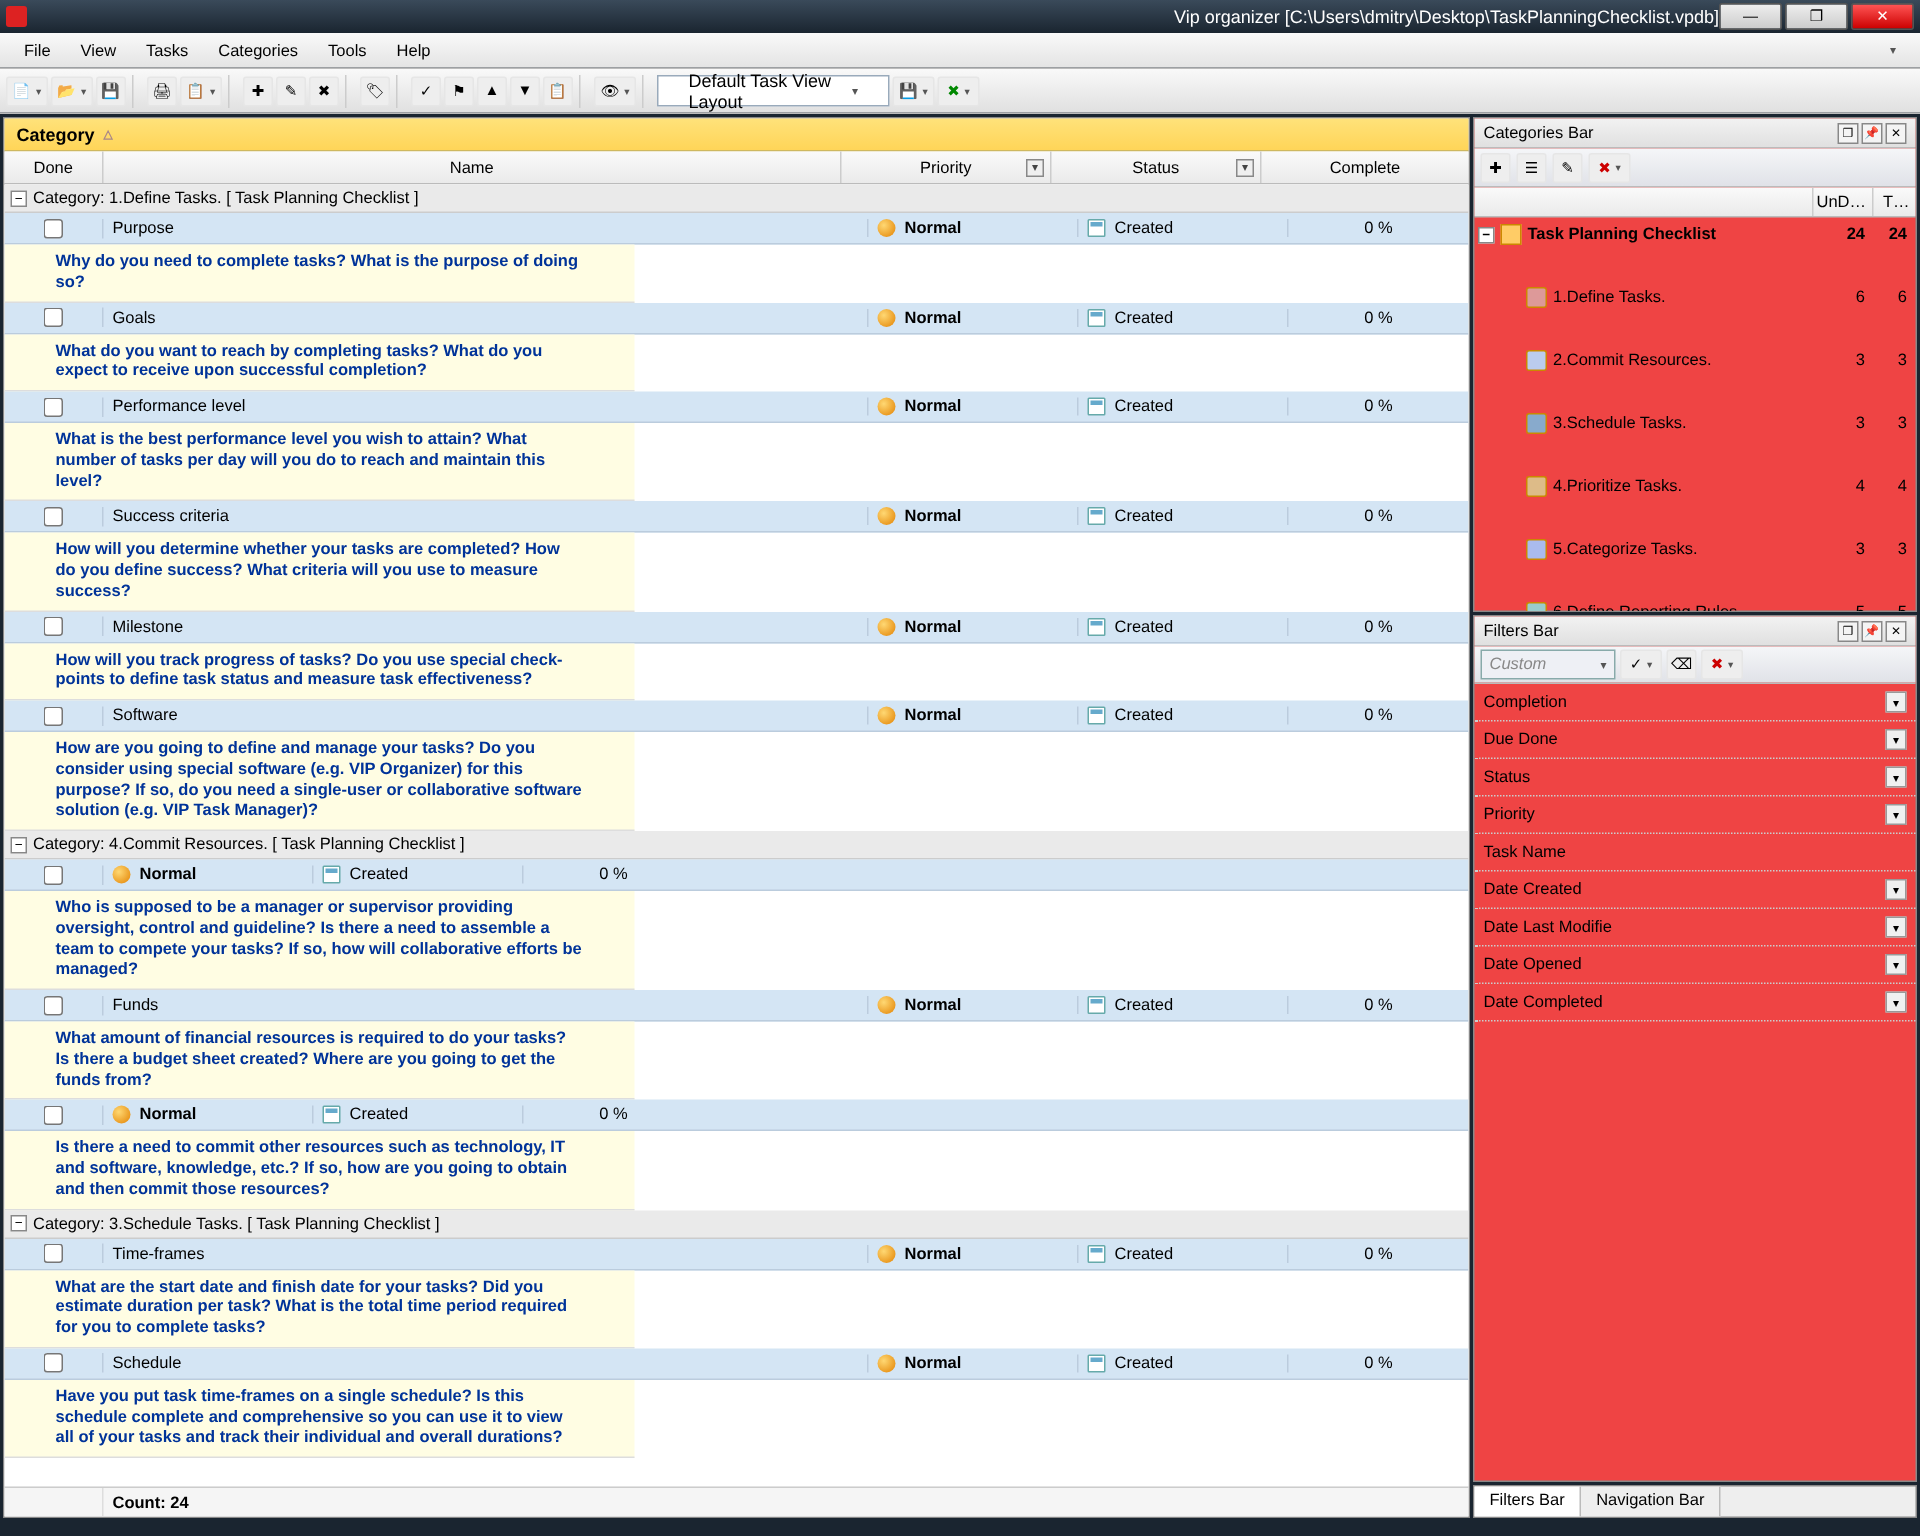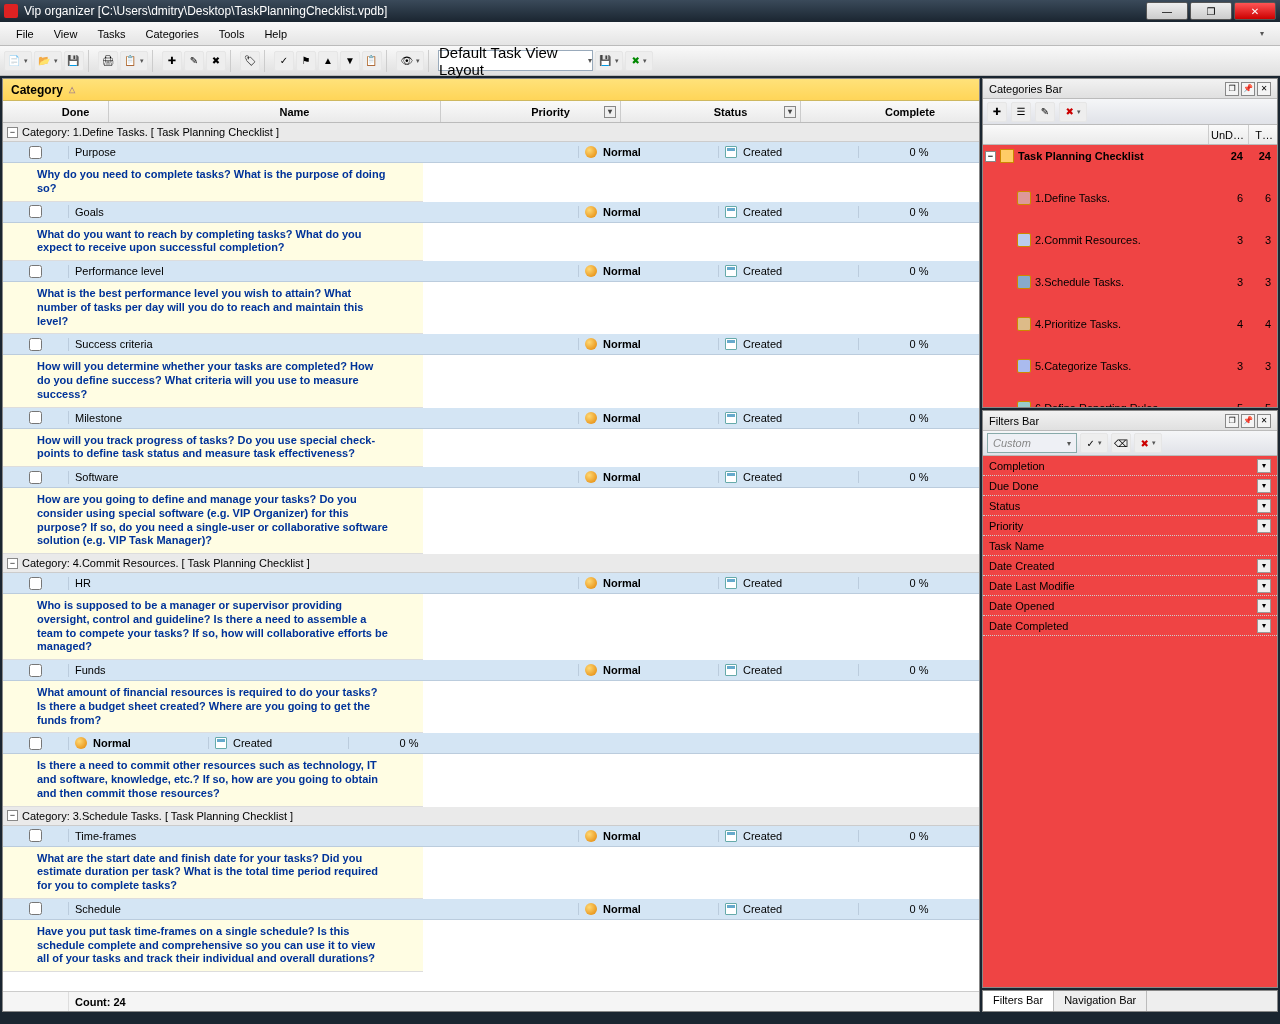--- a/index.html
+++ b/index.html
@@ -1,50 +1,50 @@
 <!DOCTYPE html>
 <html><head>
 <meta charset="utf-8">
 <style>
 * { box-sizing: border-box; margin: 0; padding: 0; }
 body { font-family: Tahoma, Arial, sans-serif; font-size: 11px; background: #1a2530; color: #000; width: 1280px; height: 1024px; overflow: hidden; }
 
 
 .window-chrome { display: flex; align-items: center; background: linear-gradient(#3a4a5a, #1a2530); height: 22px; padding: 0 4px; }
 .window-icon { width: 14px; height: 14px; background: #d22; border-radius: 2px; margin-right: 6px; }
-.window-title { color: #fff; font-size: 12px; flex: 1; }
+.window-title { color: #fff; font-size: 12px; flex: 1; text-align: right; }
 .window-controls { display: flex; gap: 2px; }
 .wbtn { width: 42px; height: 18px; border: 1px solid #555; background: linear-gradient(#eee,#ccc); border-radius: 2px; display:flex;align-items:center;justify-content:center;font-size:10px; }
 .wbtn.close { background: linear-gradient(#f55,#c00); color:#fff; }
 
 
 .menubar { background: linear-gradient(#f9f9f9,#e4e4e4); height: 24px; display: flex; align-items: center; padding: 0 6px; border-bottom: 1px solid #bbb; }
 .menubar span { padding: 3px 10px; cursor: default; }
 
 
 .toolbar { background: linear-gradient(#f9f9f9,#e0e0e0); height: 30px; display: flex; align-items: center; padding: 0 4px; border-bottom: 1px solid #bbb; gap: 2px; }
 .tbtn { width: 20px; height: 20px; background: #eee; border: 1px solid #e6e6e6; border-radius: 2px; display:inline-flex;align-items:center;justify-content:center;font-size:10px; }
 .tbtn.dd { width: 28px; position:relative; }
 .tbtn.dd::after { content:"▾"; font-size:7px; margin-left:3px; color:#555; }
 .tsep { width: 6px; height: 22px; border-left: 1px solid #ccc; margin: 0 2px; }
-.layout-combo { width: 155px; height: 21px; background: #fff; border: 1px solid #9ab; display: flex; align-items: center; padding: 0 0; font-size:15px; }
+.layout-combo { width: 155px; height: 21px; background: #fff; border: 1px solid #9ab; display: flex; align-items: center; padding: 0 20px; font-size:12px; }
 .layout-combo::after { content:"▾"; font-size:8px; margin-left:auto; color:#555; }
 
 
 .main-area { display: flex; height: calc(100% - 86px); }
 .left-pane { flex: 1; display: flex; flex-direction: column; background: #fff; border: 1px solid #888; margin: 2px; }
 .right-pane { width: 296px; display: flex; flex-direction: column; margin: 2px 2px 2px 0; gap: 2px; }
 
 
 .group-header { background: linear-gradient(#ffe27a,#ffd558); height: 22px; display: flex; align-items: center; padding: 0 8px; font-size: 12px; font-weight: bold; border-bottom:1px solid #ceb860; }
 .group-header .sort-arrow { margin-left: 6px; font-size: 8px; color: #a88; }
 
 
 .col-headers { display: flex; background: linear-gradient(#fafafa,#eaeaea); height: 22px; border-bottom: 1px solid #bbb; }
-.col-headers div { border-right: 1px solid #ccc; display:flex; align-items:center; justify-content:center; font-weight: bold; font-size:11px; position:relative;margin-left:40px; }
+.col-headers div { border-right: 1px solid #ccc; display:flex; align-items:center; justify-content:center; font-weight: normal; font-size:11px; position:relative; }
 .col-done { width: 66px; }
 .col-name { flex: 1; }
 .col-priority { width: 140px; }
 .col-status { width: 140px; }
 .col-complete { width: 138px; border-right: none !important; }
 .flt-arrow { font-size: 8px; position:absolute; right:4px; color:#444; border:1px solid #888; width:12px; height:12px; display:flex;align-items:center;justify-content:center; background:#efefef; }
 
 
 .grid-body { flex: 1; overflow-y: auto; background: #fff; }
 .grid-body::-webkit-scrollbar { width: 17px; }
@@ -94,21 +94,21 @@
 .tree-row .tund { width: 40px; }
 .tree-row.root { font-weight: bold; }
 .tree-row.child { padding-left: 34px; margin-top: 24px; }
 .tree-row.child .ticon { border-radius: 2px; }
 
 
 .filters-panel { flex:1; }
 .filter-toolbar { height: 25px; background: linear-gradient(#f5f6f8,#e0e2e8); border-bottom:1px solid #bbb; display:flex; align-items:center; padding: 0 4px; gap:3px; }
 .custom-combo { width:90px; height:20px; background:#eef0f5; border:1px solid #8aa; display:flex;align-items:center;padding:0 5px;color:#888;font-style:italic;font-size:11px;}
 .custom-combo::after { content:"▾"; margin-left:auto; font-size:8px; color:#555; font-style:normal;}
-.filter-row { display:flex; align-items:center; height:20px; border-bottom:1px dotted #ccc; font-size:11px; padding: 0 6px; }
+.filter-row { display:flex; align-items:center; height:20px; border-bottom:1px dotted #ccc; font-size:11px; padding: 12px 6px; }
 .filter-row .flabel { width: 90px; }
 .filter-row .fdd { margin-left:auto; width:14px;height:14px;border:1px solid #999; display:flex;align-items:center;justify-content:center;font-size:8px;background:#f0f0f0; }
 
 
 .bottom-tabs { height: 22px; background: #eee; border:1px solid #888; display:flex; }
 .bottom-tabs span { padding: 3px 10px; border-right:1px solid #bbb; background:#fff; }
 .bottom-tabs span.inactive { background:#eee; }
 
 
 .taskbar { height:10px; background:#1a2530; }
@@ -287,21 +287,20 @@
         </div>
         <div class="note-row">How are you going to define and manage your tasks? Do you consider using special software (e.g. VIP Organizer) for this purpose? If so, do you need a single-user or collaborative software solution (e.g. VIP Task Manager)?</div>
         <div class="category-row">
           <span class="expander">−</span>
           <span>Category: 4.Commit Resources.    [ Task Planning Checklist ]</span>
         </div>
         <div class="task-row">
           <div class="cell-done">
             <input type="checkbox" style="">
           </div>
-          <div class="cell-name">HR</div>
           <div class="cell-priority">
             <span class="pri-icon"></span>
             <span>Normal</span>
           </div>
           <div class="cell-status">
             <span class="st-icon"></span>
             <span>Created</span>
           </div>
           <div class="cell-complete">0 %</div>
         </div>

